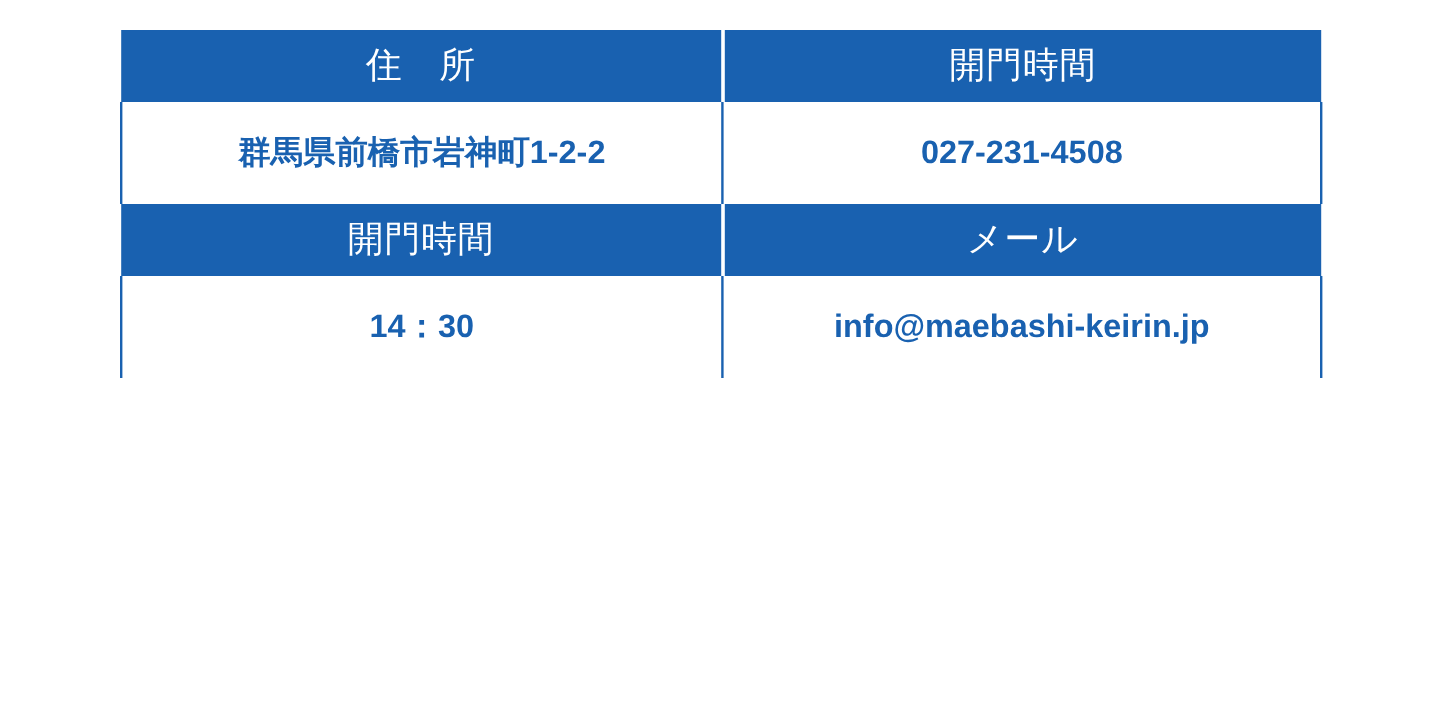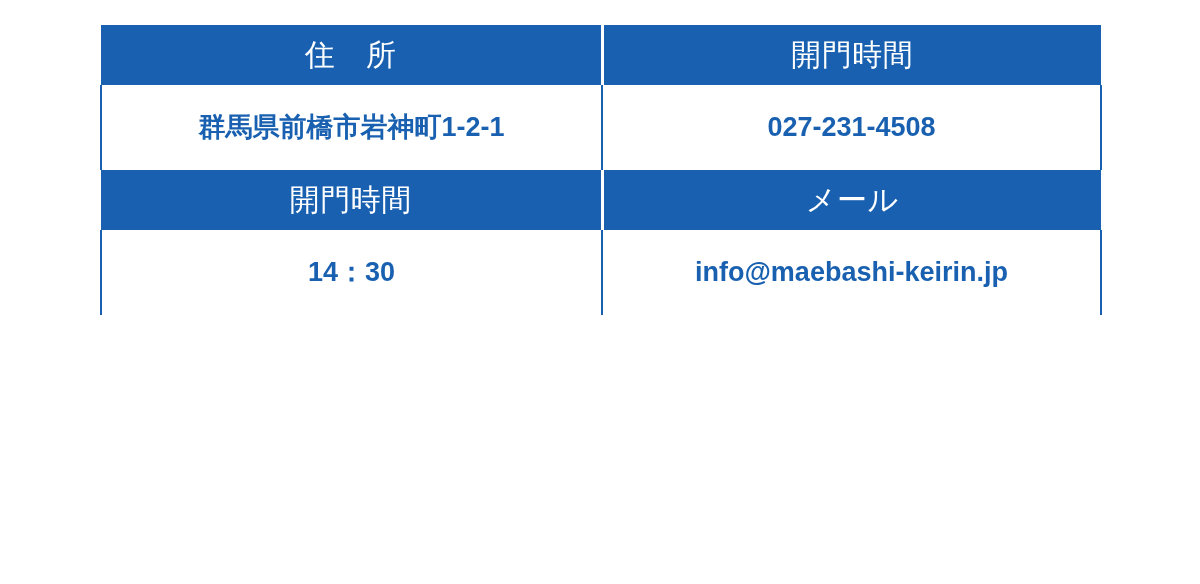--- a/index.html
+++ b/index.html
@@ -91,21 +91,21 @@
       <col class="col-left">
       <col class="col-right">
     </colgroup>
     <tbody>
 
       <tr class="header-row">
         <th class="header-cell-left">住　所</th>
         <th class="header-cell-right">開門時間</th>
       </tr>
       <tr class="data-row">
-        <td class="data-cell-left">群馬県前橋市岩神町1-2-1</td>
+        <td class="data-cell-left">群馬県前橋市岩神町1-2-2</td>
         <td class="data-cell-right">027-231-4508</td>
       </tr>
 
       <tr class="header-row">
         <th class="header-cell-left">開門時間</th>
         <th class="header-cell-right">メール</th>
       </tr>
       <tr class="data-row">
         <td class="data-cell-left">14：30</td>
         <td class="data-cell-right">info@maebashi-keirin.jp</td>

